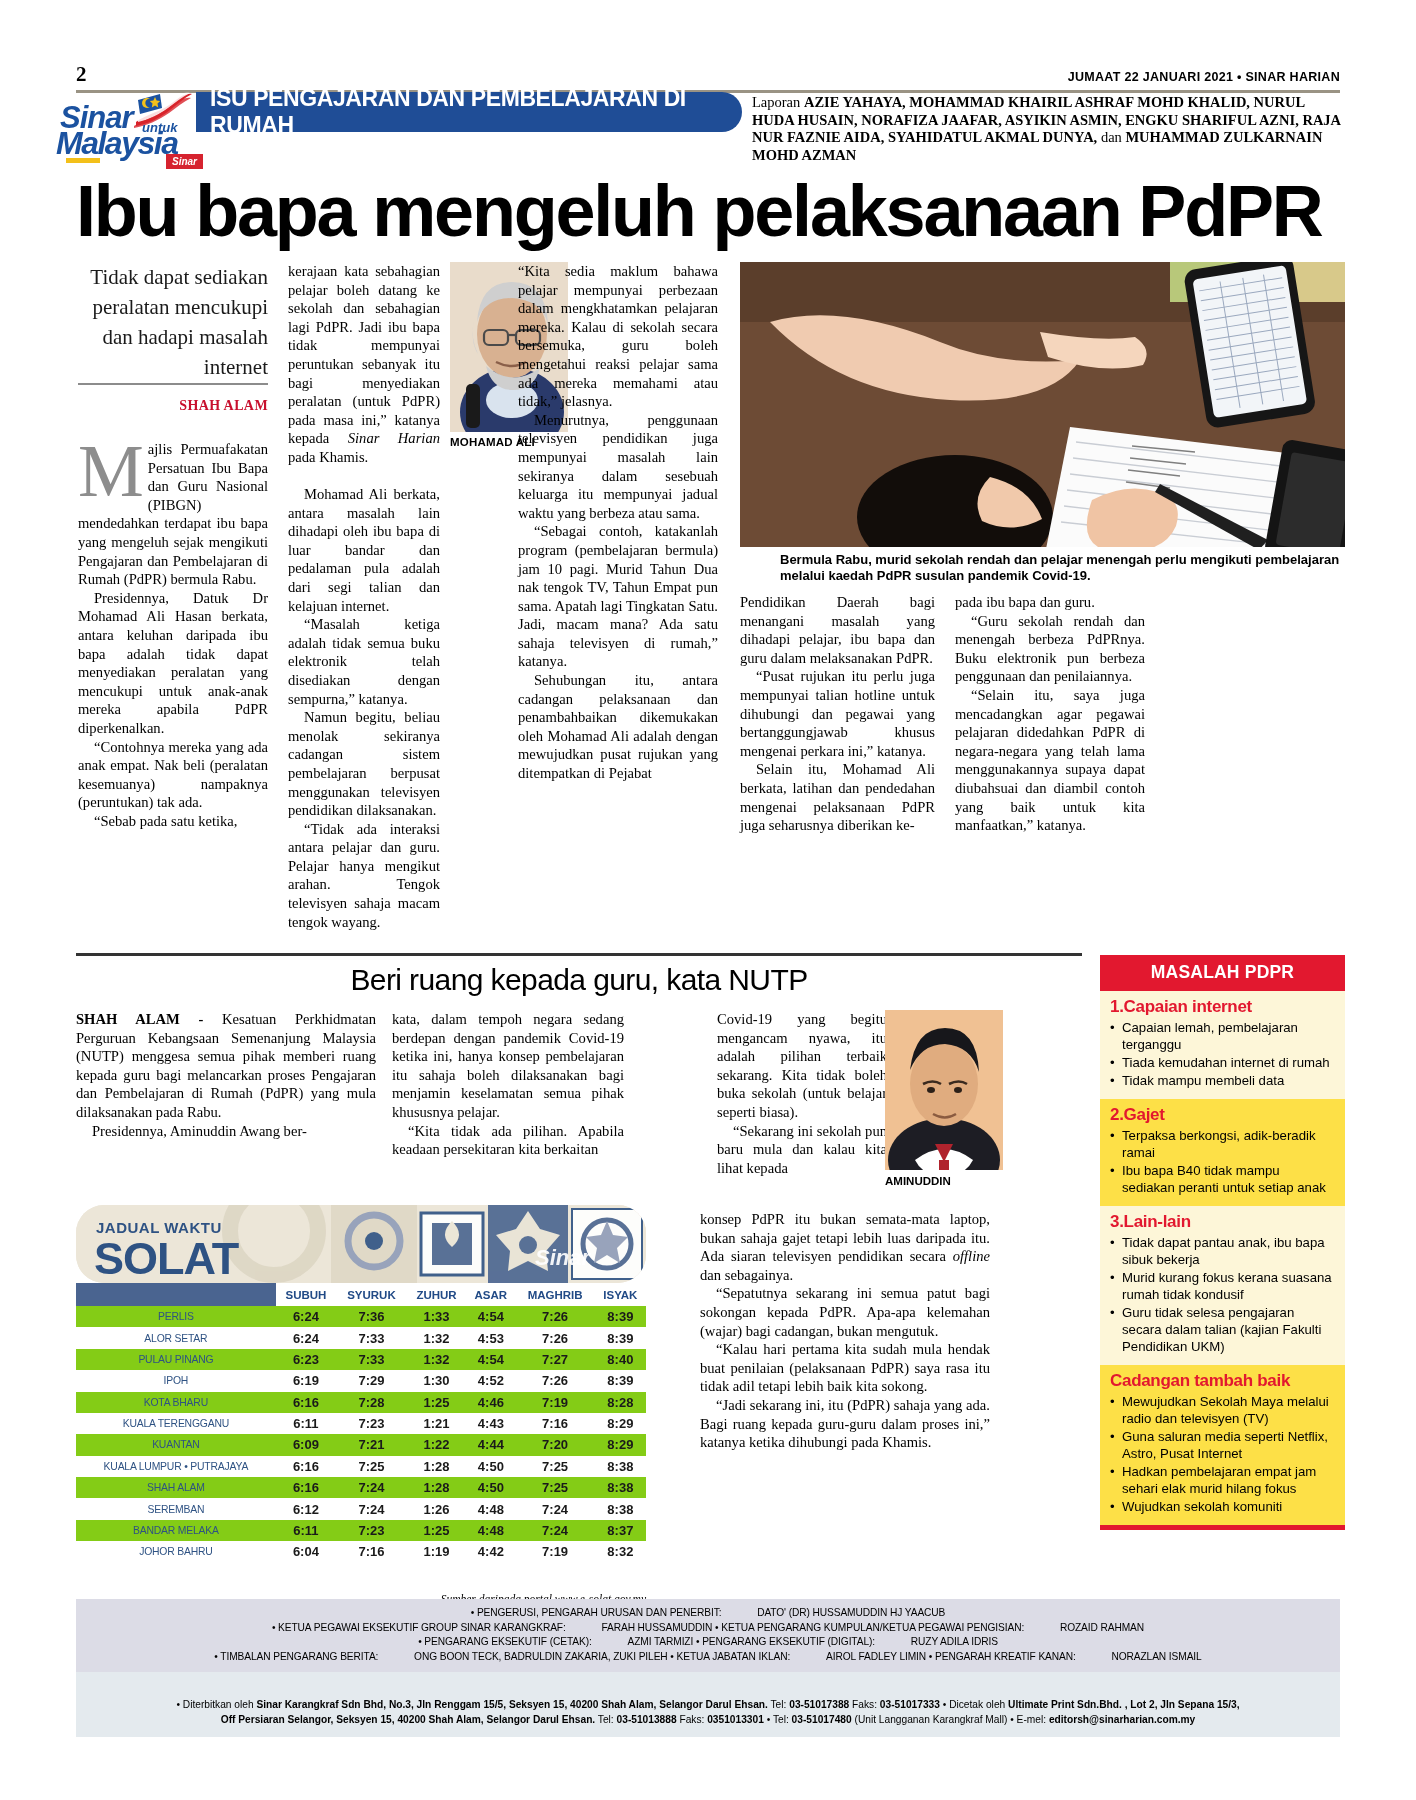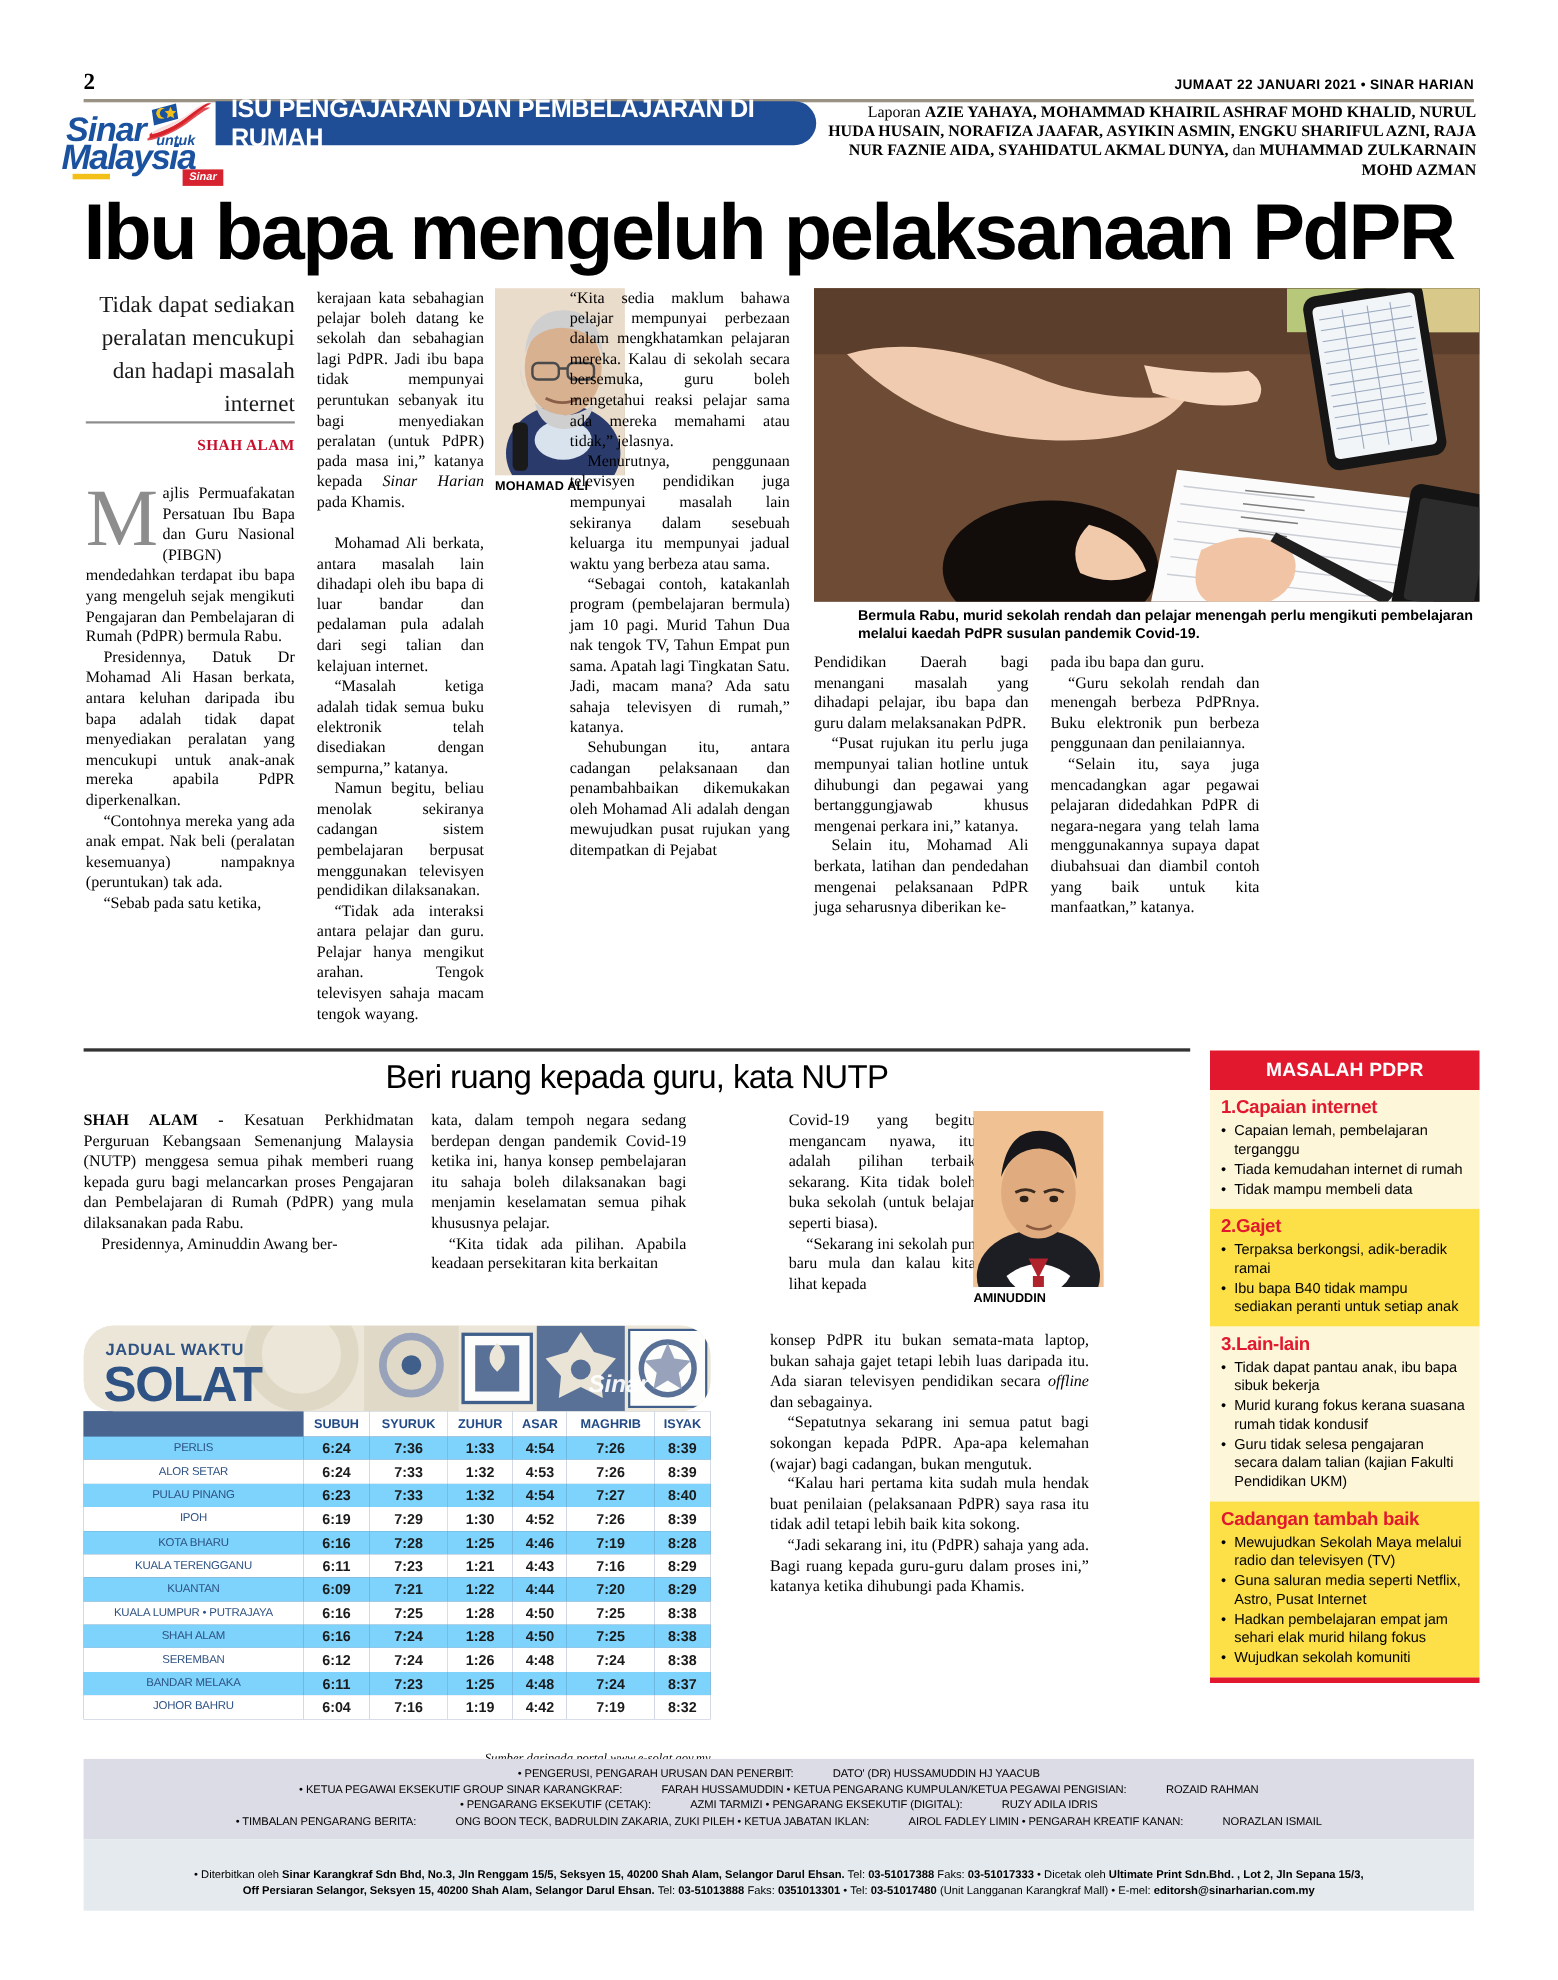--- a/index.html
+++ b/index.html
@@ -36,21 +36,21 @@
     font-family: "Liberation Sans", sans-serif; font-weight: bold; font-style: italic;
     font-size: 10px; padding: 2px 6px; }
 
   .kicker { position: absolute; left: 196px; top: 92px; width: 546px; height: 40px;
     background: #1f4d96; border-radius: 0 20px 20px 0; display: flex; align-items: center;
     padding-left: 14px; }
   .kicker span { font-family: "Liberation Sans", sans-serif; font-weight: bold; color: #fff;
     font-size: 23px; letter-spacing: -.4px; }
 
   .byline { position: absolute; left: 752px; top: 94px; width: 590px;
-    font-family: "Liberation Serif", serif; font-size: 14.5px; line-height: 17.5px; text-align: right; }
+    font-family: "Liberation Serif", serif; font-size: 14.5px; line-height: 17.5px; }
   .byline b { font-weight: bold; }
 
   
   .headline { position: absolute; left: 76px; top: 175px; width: 1270px;
     font-family: "Liberation Sans", sans-serif; font-weight: bold; font-size: 72px;
     letter-spacing: -2.2px; line-height: 72px; }
 
   
   .standfirst { position: absolute; left: 78px; top: 262px; width: 190px;
     font-family: "Liberation Serif", serif; font-size: 21px; line-height: 30px;
@@ -129,21 +129,21 @@
     font-weight: bold; font-style: italic; font-size: 22px; color: #ffffff; opacity: .92; }
   .solat-table { width: 100%; border-collapse: collapse; background: #4a6490;
     font-family: "Liberation Sans", sans-serif; }
   .solat-table th { color: #214a86; font-weight: bold; font-size: 11.5px; padding: 6px 2px 5px;
     background: #ffffff; text-align: center; }
   .solat-table th.cityhead { background: #4a6490; }
   .solat-table td { font-size: 12px; padding: 3.2px 2px; text-align: center; }
   .solat-table td.city { color: #2e5283; font-size: 10.4px; font-weight: normal; letter-spacing: -.2px; }
   .solat-table td.time { color: #1a1a1a; font-weight: bold; font-size: 13px; }
   .r-odd td { background: #ffffff; }
-  .r-even td { background: #7dd3fc; }
+  .r-even td { background: #84cc16; }
   .solat-src { position: absolute; right: 0; top: 388px; width: 570px; text-align: right;
     font-family: "Liberation Serif", serif; font-style: italic; font-size: 11.5px; }
 
   
   .footer1 { position: absolute; left: 76px; top: 1599px; width: 1264px; background: #dcdce6;
     padding: 7px 10px 8px; text-align: center; }
   .footer1 div { font-family: "Liberation Sans", sans-serif; font-size: 10.2px; line-height: 14.5px;
     letter-spacing: -.1px; }
   .footer1 b { font-weight: normal; padding-left: 33px; }
   .footer2 { position: absolute; left: 76px; top: 1672px; width: 1264px; background: #e4eaee;

